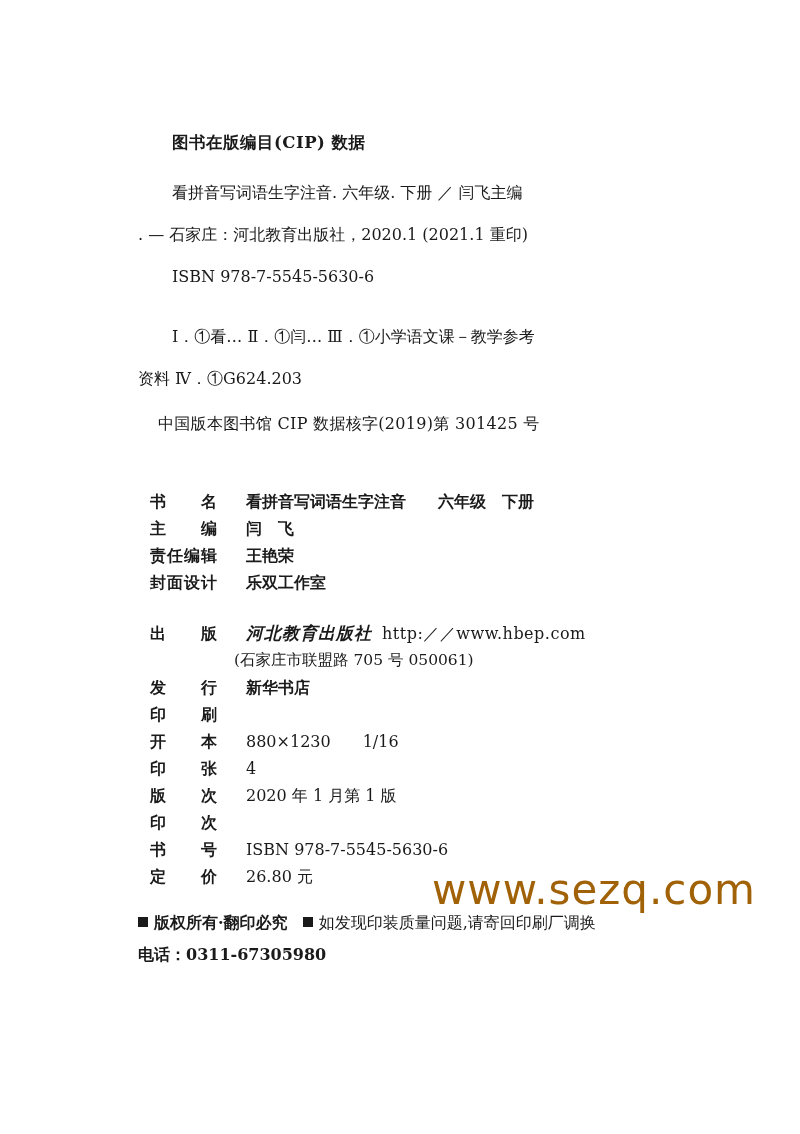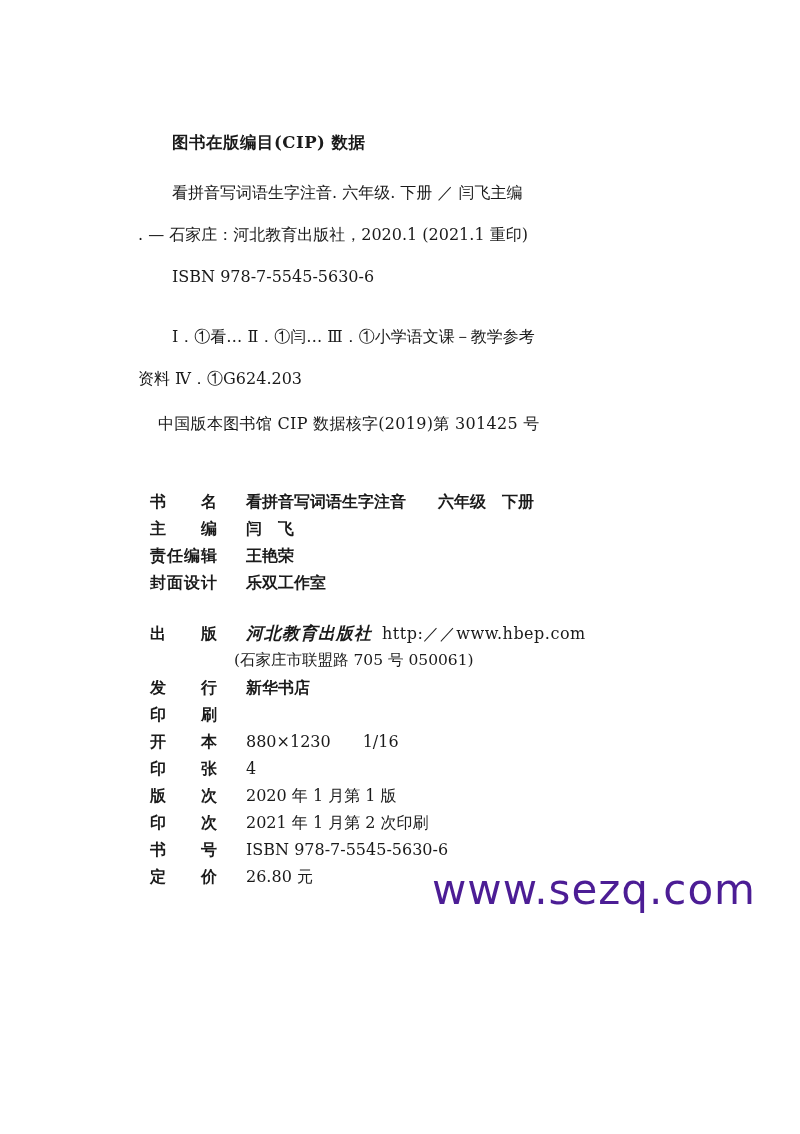--- a/index.html
+++ b/index.html
@@ -145,21 +145,21 @@
     margin-top: 2px;
   }
 
   
   .watermark {
     position: absolute;
     right: 44px;
     bottom: 28px;
     font-family: "DejaVu Sans", "Liberation Sans", sans-serif;
     font-size: 42px;
-    color: #4c1d95;
+    color: #a16207;
     letter-spacing: 1px;
     user-select: none;
   }
 </style>
 </head>
 <body>
 
 <div class="page">
 
   <div class="cip-block">
@@ -215,29 +215,35 @@
     <div class="row">
       <span class="label solid">印　　张</span>
       <span class="value normal nums">4</span>
     </div>
     <div class="row">
       <span class="label solid">版　　次</span>
       <span class="value normal nums">2020 年 1 月第 1 版</span>
     </div>
     <div class="row">
       <span class="label solid">印　　次</span>
-      <span class="value normal nums">2021 年 1 月第 2 次印刷</span>
     </div>
     <div class="row">
       <span class="label solid">书　　号</span>
       <span class="value normal nums">ISBN 978-7-5545-5630-6</span>
     </div>
     <div class="row">
       <span class="label solid">定　　价</span>
       <span class="value normal nums">26.80 元</span>
     </div>
 
   </div>
 
+  <div class="notice">
+    <div>
+      <span class="sq"></span><span class="strong">版权所有·翻印必究</span>
+      <span class="sq" style="margin-left:10px;"></span><span>如发现印装质量问题,请寄回印刷厂调换</span>
+    </div>
+    <div class="notice-line2">电话：0311-67305980</div>
+  </div>
 
   <div class="watermark">www.sezq.com</div>
 
 </div>
 
 </body></html>

